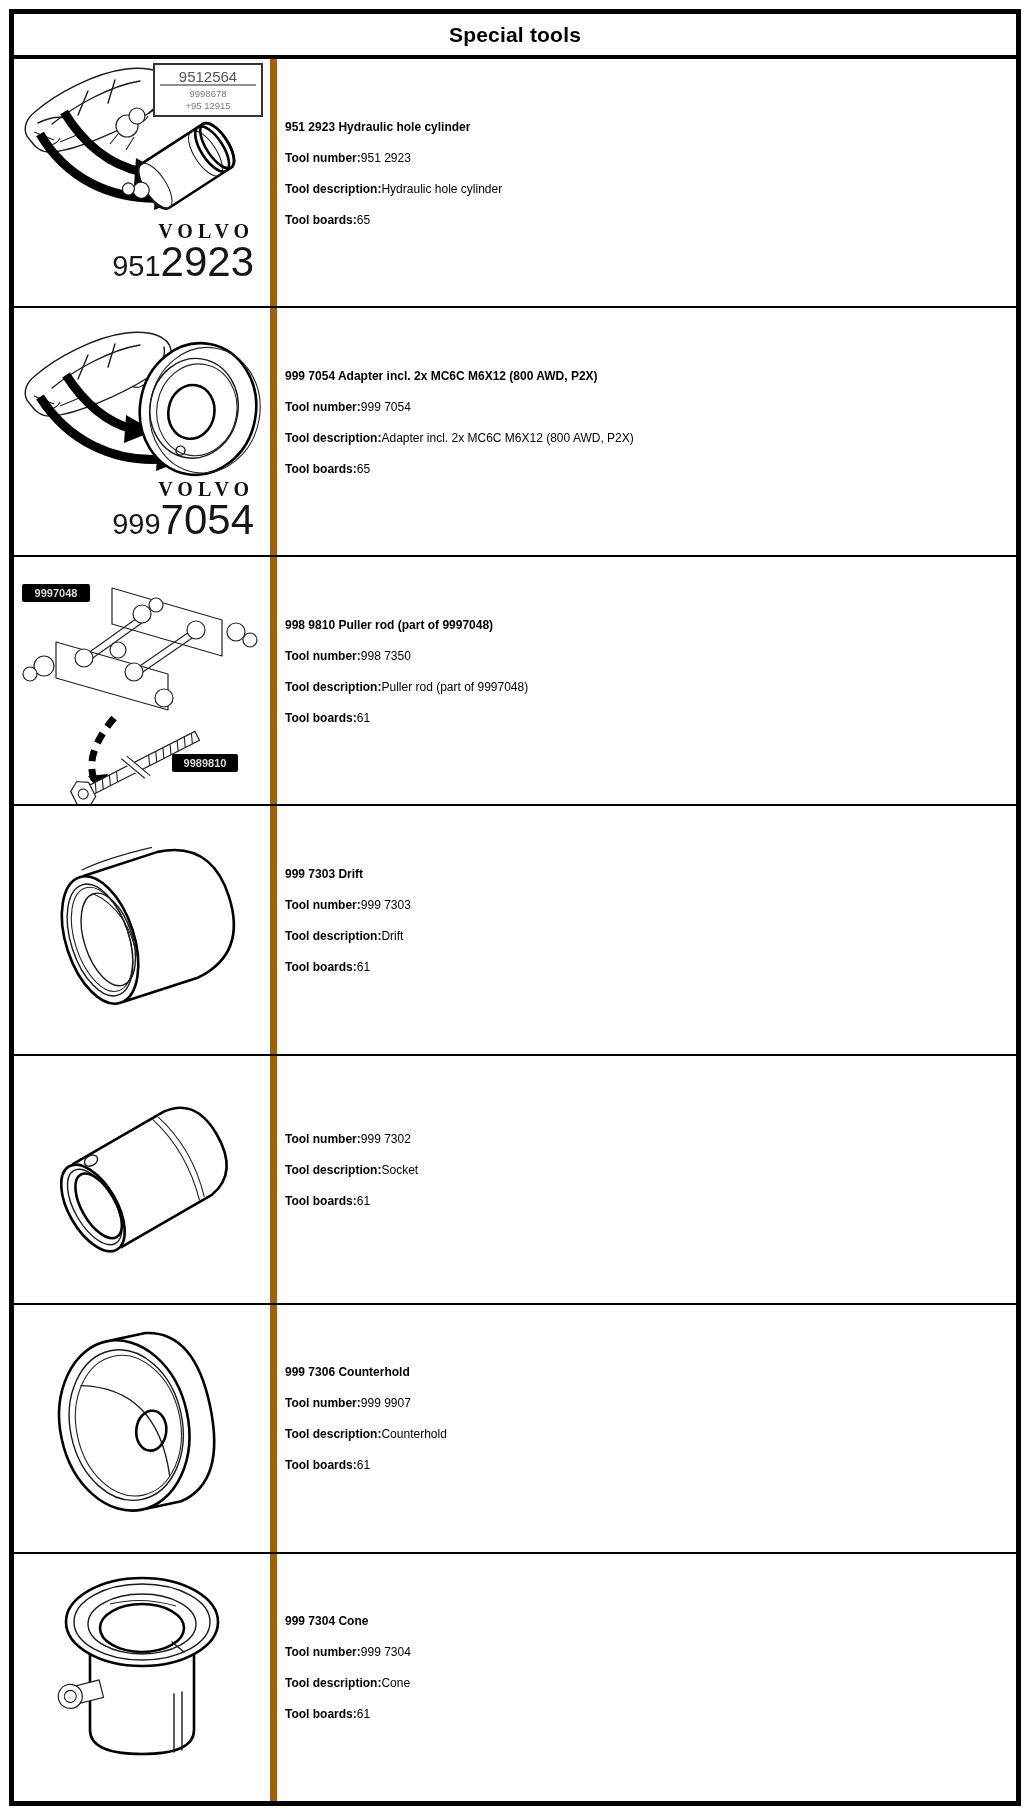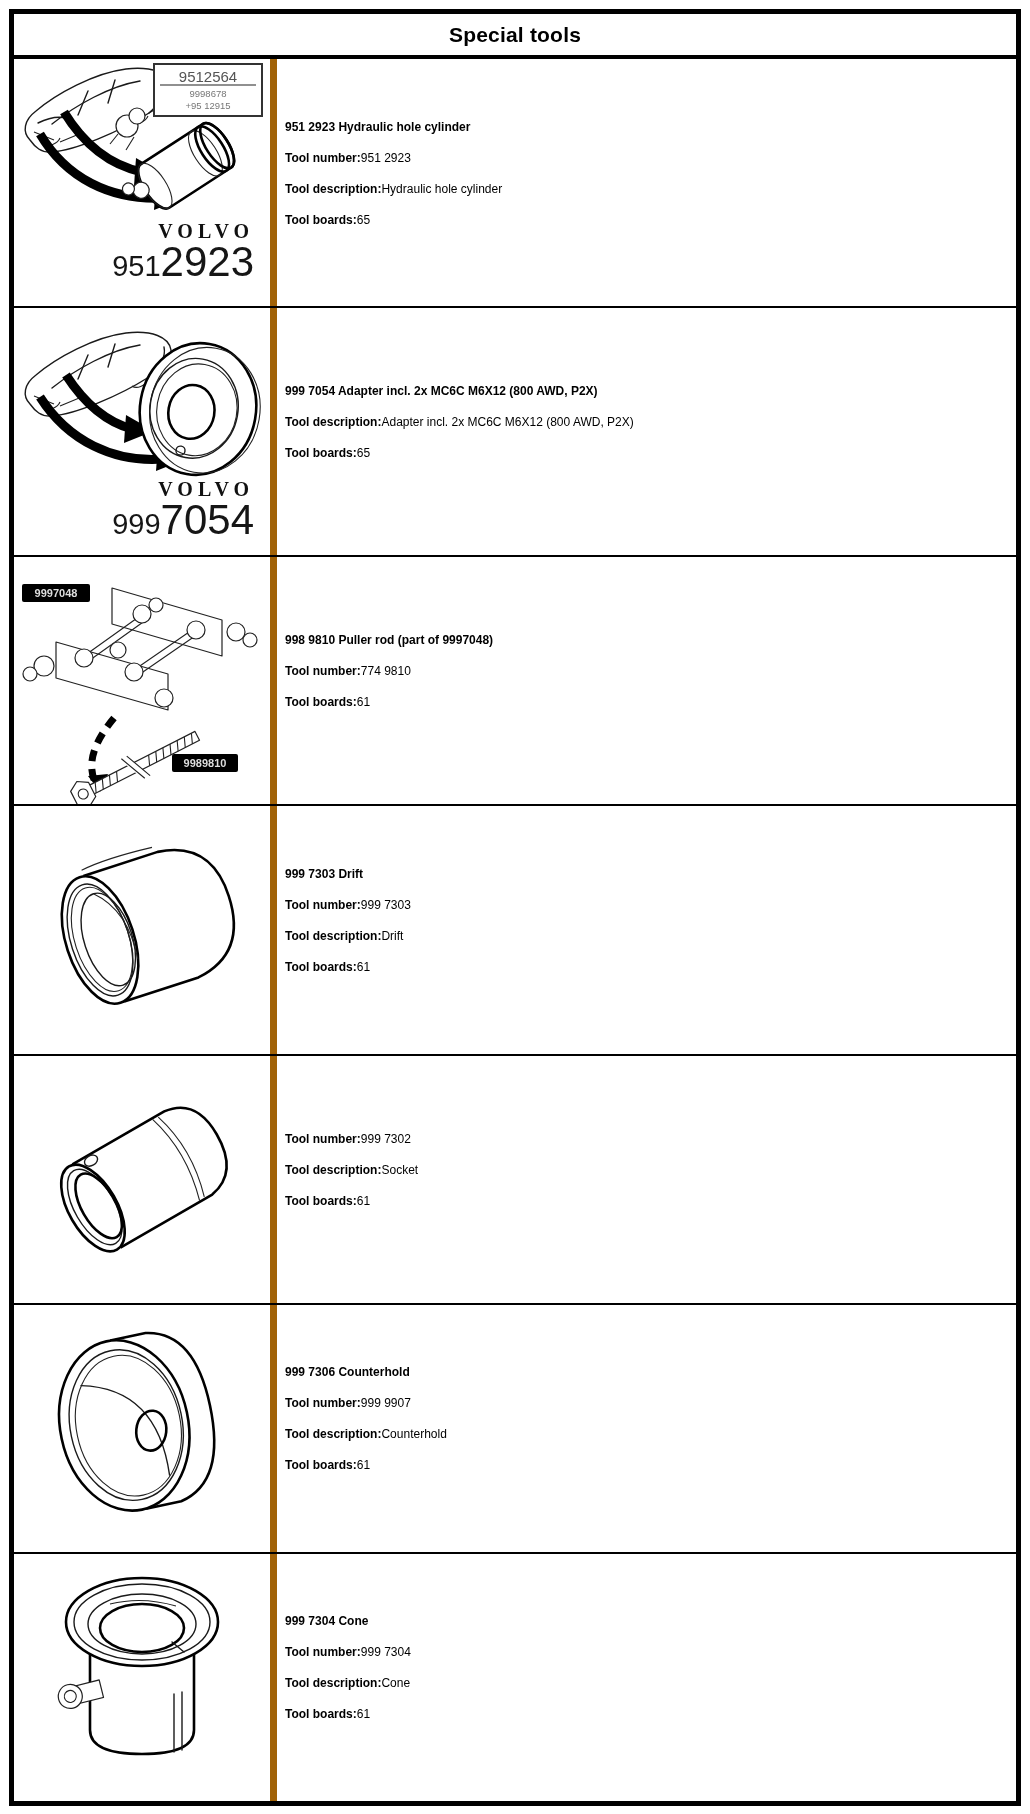--- a/index.html
+++ b/index.html
@@ -119,20 +119,21 @@
             <ellipse class="thin" cx="-1" cy="1" rx="40" ry="46"></ellipse>
             <ellipse class="ln2" cx="-6" cy="4" rx="23" ry="27"></ellipse>
             <circle class="ln" cx="-10" cy="44" r="4.5"></circle>
           </g>
           <text class="volvo" x="240" y="187" text-anchor="end">VOLVO</text>
           <text x="240" y="225" text-anchor="end"><tspan class="num-sm">999</tspan><tspan class="num-lg">7054</tspan></text>
         </svg>
       </div>
       <div class="text-cell">
         <div class="heading">999 7054 Adapter incl. 2x MC6C M6X12 (800 AWD, P2X)</div>
+        <div class="line"><span class="lbl">Tool number:</span><span>999 7054</span></div>
         <div class="line"><span class="lbl">Tool description:</span><span>Adapter incl. 2x MC6C M6X12 (800 AWD, P2X)</span></div>
         <div class="line"><span class="lbl">Tool boards:</span><span>65</span></div>
       </div>
     </div>
 
     <div class="trow">
       <div class="img-cell">
         <svg width="256" height="246" viewBox="0 0 256 246">
           <g>
             <path class="wfill-t" d="M 98,30 L 208,62 L 208,98 L 98,66 Z"></path>
@@ -168,21 +169,22 @@
             <text class="invlabel" x="42" y="39" text-anchor="middle">9997048</text>
           </g>
           <g>
             <rect x="158" y="196" width="66" height="18" rx="2" fill="#000"></rect>
             <text class="invlabel" x="191" y="209" text-anchor="middle">9989810</text>
           </g>
         </svg>
       </div>
       <div class="text-cell">
         <div class="heading">998 9810 Puller rod (part of 9997048)</div>
-        <div class="line"><span class="lbl">Tool number:</span><span>774 9810</span></div>
+        <div class="line"><span class="lbl">Tool number:</span><span>998 7350</span></div>
+        <div class="line"><span class="lbl">Tool description:</span><span>Puller rod (part of 9997048)</span></div>
         <div class="line"><span class="lbl">Tool boards:</span><span>61</span></div>
       </div>
     </div>
 
     <div class="trow">
       <div class="img-cell">
         <svg width="256" height="246" viewBox="0 0 256 246">
           <g transform="translate(126,120) rotate(-18)">
             <path class="wfill" d="M -38,-66 L 40,-66 Q 94,-60 94,-2 Q 94,58 40,66 L -38,66"></path>
             <ellipse class="wfill" cx="-42" cy="0" rx="34" ry="66"></ellipse>

